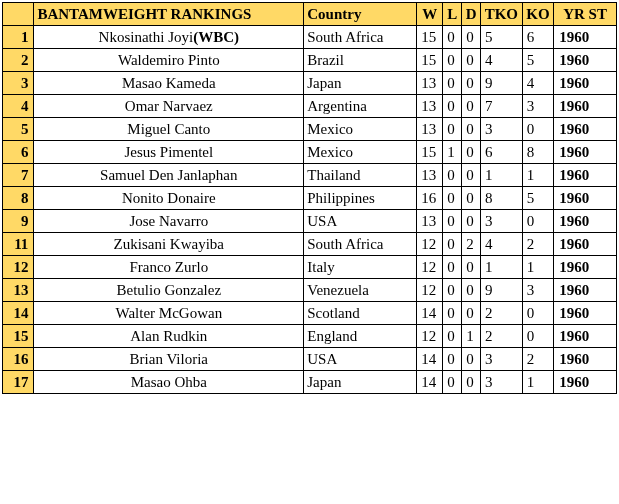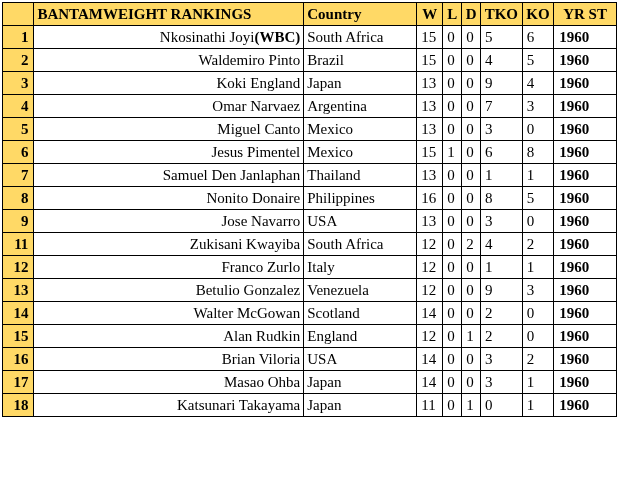--- a/index.html
+++ b/index.html
@@ -54,21 +54,21 @@
   thead th.ctr { text-align: center; }
   thead th.rank-head { background: #ffd966; }
 
   td.rank {
     background: #ffd966;
     font-weight: bold;
     text-align: right;
     padding-right: 5px;
   }
   td.name {
-    text-align: right;
+    text-align: center;
     font-weight: normal;
   }
   td.name .belt {
     font-weight: bold;
   }
   td.country { text-align: left; margin-left: 33px; }
   td.num { text-align: left; padding-left: 4px; }
   td.yr  { text-align: left; padding-left: 5px; font-weight: bold; }
 </style>
 </head>
@@ -118,21 +118,21 @@
           <td class="country">Brazil</td>
           <td class="num">15</td>
           <td class="num">0</td>
           <td class="num">0</td>
           <td class="num">4</td>
           <td class="num">5</td>
           <td class="yr">1960</td>
         </tr>
         <tr>
           <td class="rank">3</td>
-          <td class="name"><span>Koki England</span></td>
+          <td class="name"><span>Masao Kameda</span></td>
           <td class="country">Japan</td>
           <td class="num">13</td>
           <td class="num">0</td>
           <td class="num">0</td>
           <td class="num">9</td>
           <td class="num">4</td>
           <td class="yr">1960</td>
         </tr>
         <tr>
           <td class="rank">4</td>
@@ -270,26 +270,15 @@
           <td class="rank">17</td>
           <td class="name"><span>Masao Ohba</span></td>
           <td class="country">Japan</td>
           <td class="num">14</td>
           <td class="num">0</td>
           <td class="num">0</td>
           <td class="num">3</td>
           <td class="num">1</td>
           <td class="yr">1960</td>
         </tr>
-        <tr>
-          <td class="rank">18</td>
-          <td class="name"><span>Katsunari Takayama</span></td>
-          <td class="country">Japan</td>
-          <td class="num">11</td>
-          <td class="num">0</td>
-          <td class="num">1</td>
-          <td class="num">0</td>
-          <td class="num">1</td>
-          <td class="yr">1960</td>
-        </tr>
       </tbody>
   </table>
 </div>
 
 </body></html>

